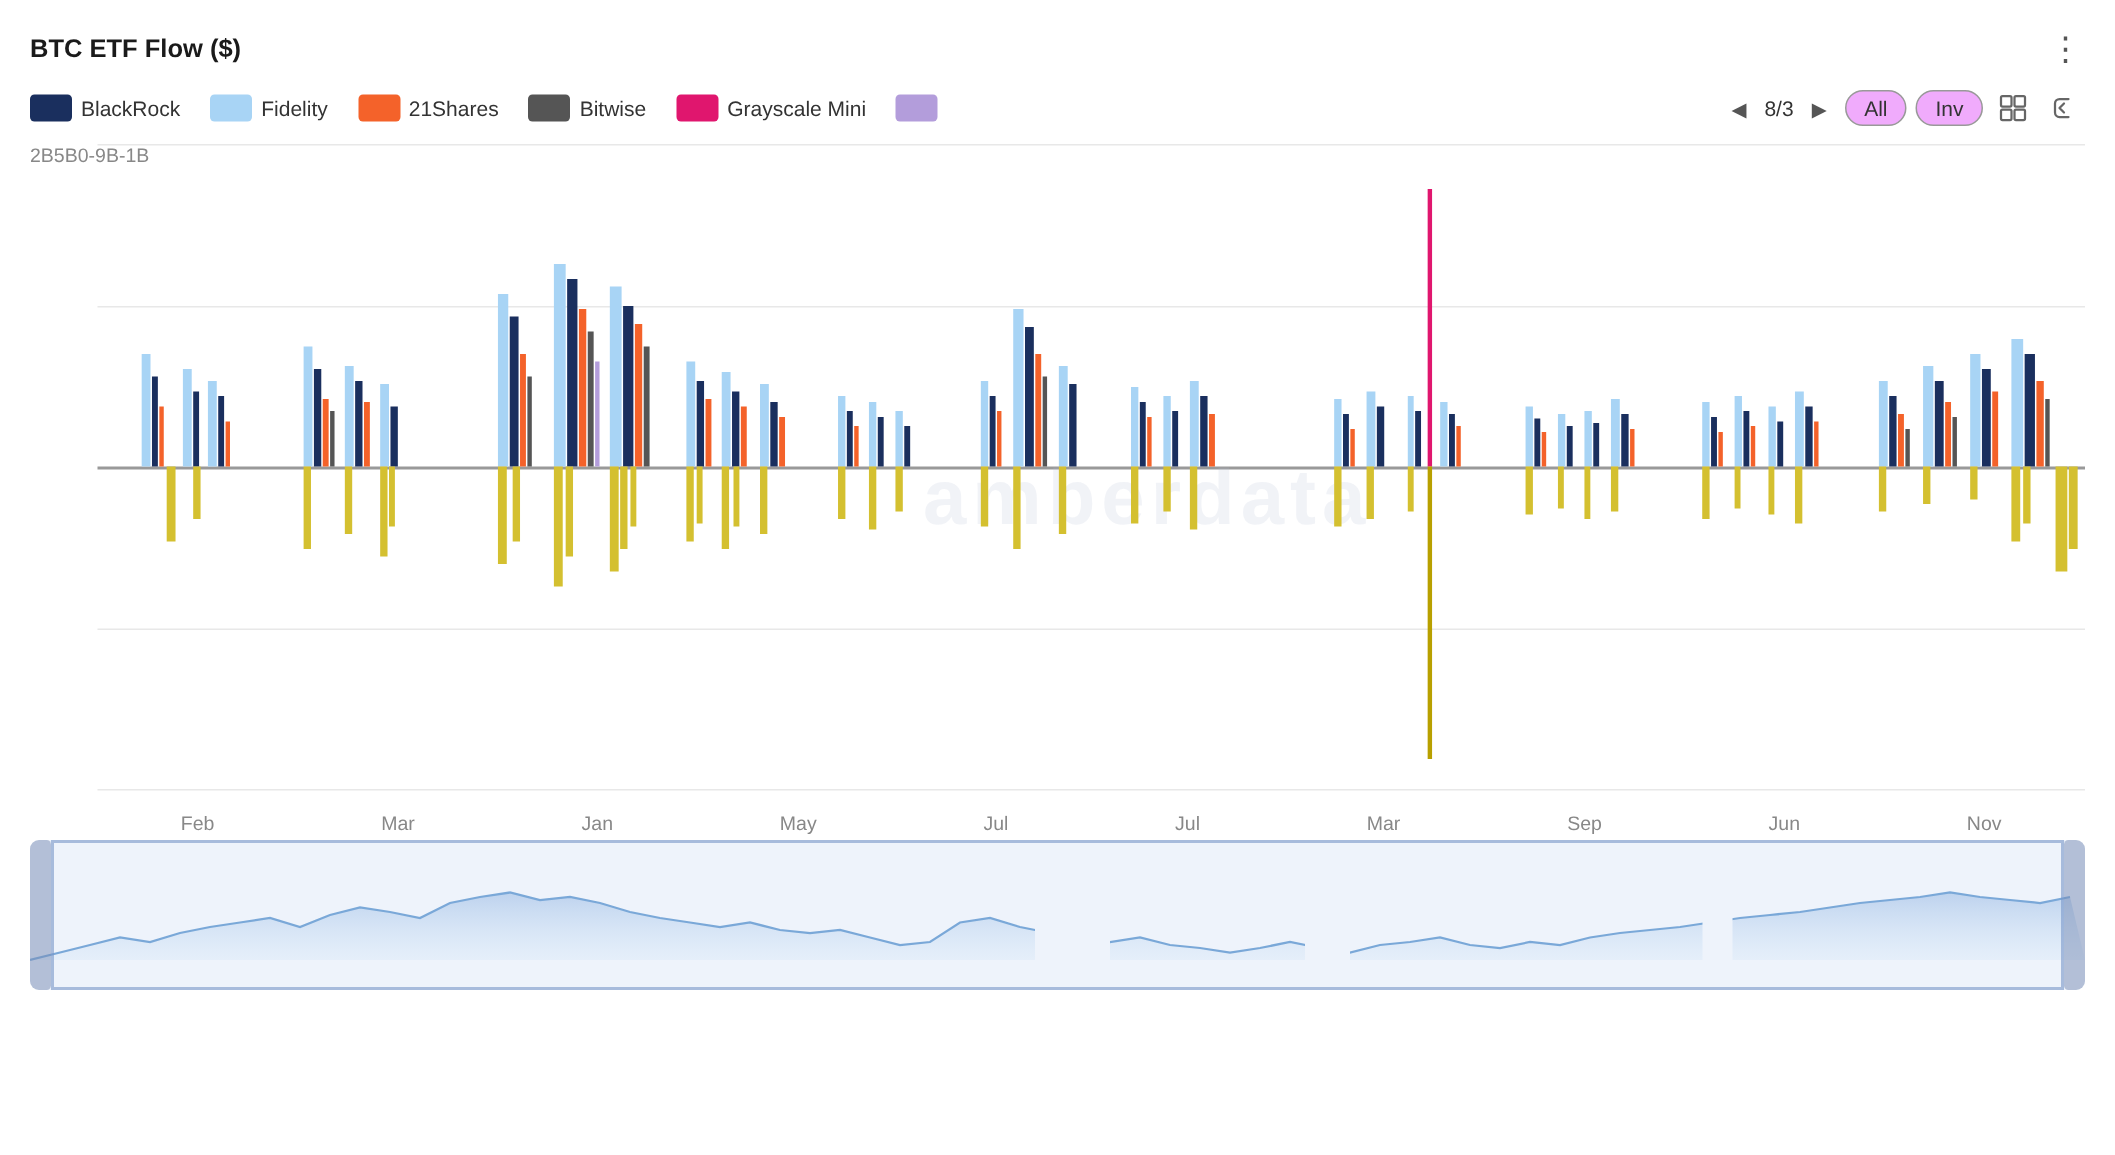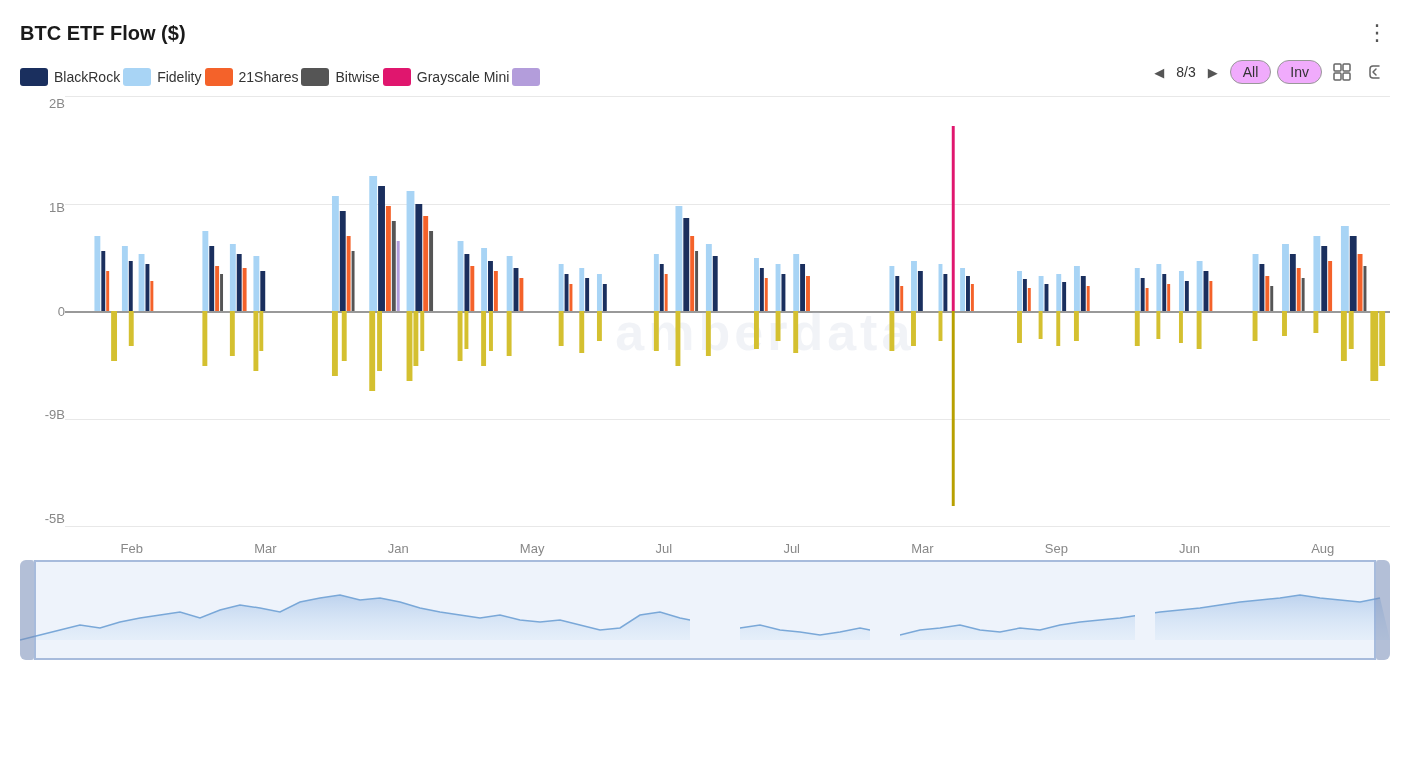--- a/index.html
+++ b/index.html
@@ -17,34 +17,34 @@
       position: relative;
       background: #fff;
     }
     .title-row {
       display: flex;
       justify-content: space-between;
       align-items: center;
       margin-bottom: 12px;
     }
     .chart-title {
-      font-size: 20px;
+      font-size: 17px;
       font-weight: 700;
       color: #1a1a1a;
     }
     .menu-dots {
       font-size: 22px;
       color: #555;
       cursor: pointer;
       letter-spacing: 2px;
     }
     .legend-row {
       display: flex;
-      align-items: flex-end;
-      gap: 3px;
+      align-items: center;
+      gap: 20px;
       margin-bottom: 10px;
       flex-wrap: wrap;
     }
     .legend-item {
       display: flex;
       align-items: center;
       gap: 6px;
       font-size: 14px;
       color: #333;
     }
@@ -101,21 +101,21 @@
       height: 460px;
       margin-bottom: 4px;
     }
     .y-axis {
       position: absolute;
       left: 0;
       top: 0;
       bottom: 30px;
       width: 45px;
       display: flex;
-      flex-direction: column;
+      flex-direction: row;
       justify-content: space-between;
       padding-bottom: 0;
     }
     .y-label {
       font-size: 13px;
       color: #888;
       text-align: right;
     }
     .grid-lines {
       position: absolute;
@@ -252,24 +252,24 @@
           <path d="M10 7l-3 3 3 3" stroke="#666" stroke-width="1.5" fill="none" stroke-linecap="round" stroke-linejoin="round"></path>
         </svg>
       </span>
     </div>
   </div>
 
   <div class="chart-area">
 
     <div class="y-axis">
       <span class="y-label">2B</span>
-      <span class="y-label">1B</span>
+      <span class="y-label">5B</span>
       <span class="y-label">0</span>
       <span class="y-label">-9B</span>
-      <span class="y-label">-5B</span>
+      <span class="y-label">-1B</span>
     </div>
 
     <div class="grid-lines">
       <div class="grid-line" style="top:0%"></div>
       <div class="grid-line" style="top:25%"></div>
       <div class="grid-line zero" style="top:50%"></div>
       <div class="grid-line" style="top:75%"></div>
       <div class="grid-line" style="top:100%"></div>
     </div>
 
@@ -489,21 +489,21 @@
     <div class="x-axis">
       <span class="x-label">Feb</span>
       <span class="x-label">Mar</span>
       <span class="x-label">Jan</span>
       <span class="x-label">May</span>
       <span class="x-label">Jul</span>
       <span class="x-label">Jul</span>
       <span class="x-label">Mar</span>
       <span class="x-label">Sep</span>
       <span class="x-label">Jun</span>
-      <span class="x-label">Aug</span>
+      <span class="x-label">Nov</span>
     </div>
   </div>
 
   <div class="mini-chart-container">
     <svg width="100%" height="100%" viewBox="0 0 1370 100" preserveAspectRatio="none">
 
       <defs>
         <linearGradient id="miniGrad" x1="0" y1="0" x2="0" y2="1">
           <stop offset="0%" stop-color="#a8c4e8" stop-opacity="0.7"></stop>
           <stop offset="100%" stop-color="#d0e4f7" stop-opacity="0.3"></stop>

